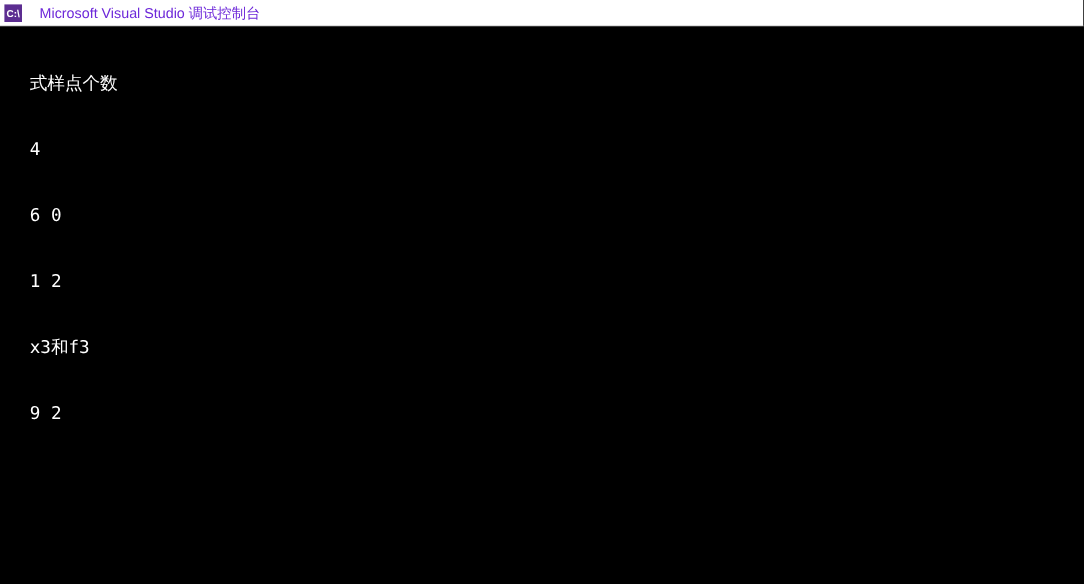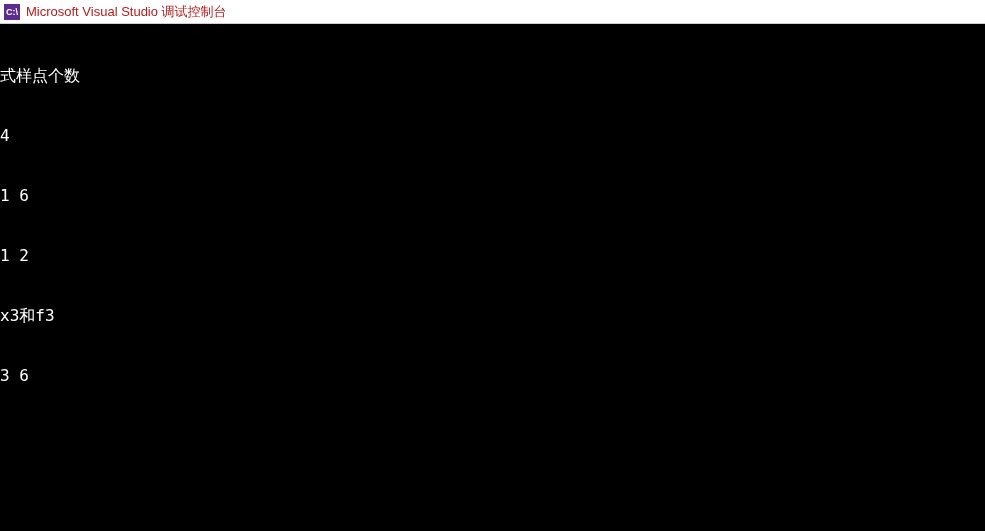--- a/index.html
+++ b/index.html
@@ -29,52 +29,54 @@
       margin-right: 6px;
       display: flex;
       align-items: center;
       justify-content: center;
       color: #ffffff;
       font-size: 9px;
       font-weight: bold;
       font-family: Arial, sans-serif;
     }
     .title-text {
-      color: #b91c1c;
+      color: #6d28d9;
       font-size: 13px;
       font-family: "Microsoft YaHei", "SimSun", sans-serif;
+      margin-left: 10px;
     }
     .console {
       background: #000000;
       color: #ffffff;
       font-size: 16px;
       line-height: 20px;
       padding: 2px 0 0 0;
       white-space: pre;
       font-family: "NSimSun", "SimSun", "Consolas", monospace;
     }
     .console-line {
       min-height: 20px;
+      padding-left: 27px;
     }
   </style>
 </head>
 <body>
 
 <div class="title-bar">
   <div class="title-icon">C:\</div>
   <div class="title-text">Microsoft Visual Studio 调试控制台</div>
 </div>
 
 <div class="console">
   <div class="console-line">式样点个数</div>
   <div class="console-line">4</div>
-  <div class="console-line">1 6</div>
+  <div class="console-line">6 0</div>
   <div class="console-line">1 2</div>
   <div class="console-line">x3和f3</div>
-  <div class="console-line">3 6</div>
+  <div class="console-line">9 2</div>
   
   
   
   
   
   
   
   
   
   

